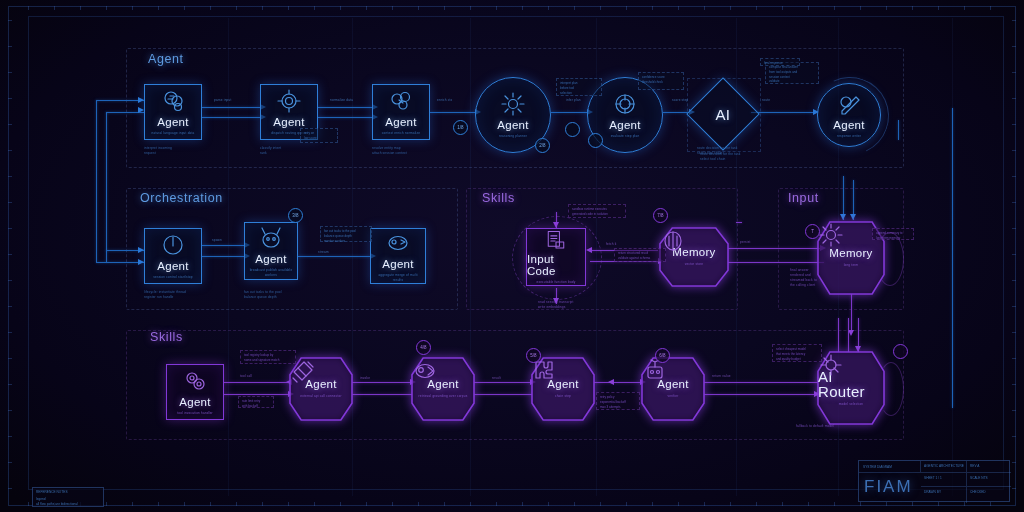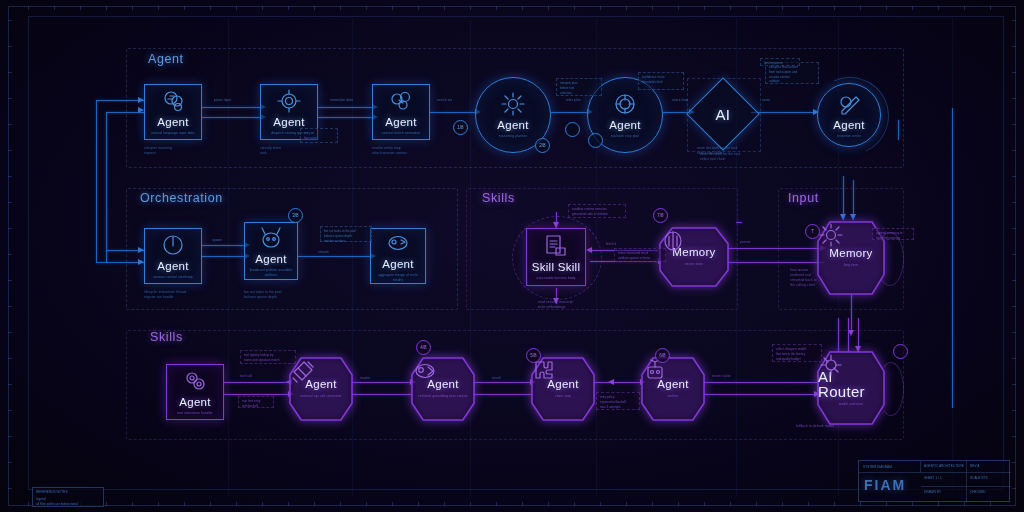--- a/index.html
+++ b/index.html
@@ -77,22 +77,22 @@
   .notebox{position:absolute;border:1px dashed rgba(70,125,205,.45);
            background:rgba(8,12,34,.5);font-size:3px;line-height:1.6;
            color:#3d79c2;padding:2px 3px;box-sizing:border-box;white-space:pre-line;opacity:.85;}
   .notebox.purple{border-color:rgba(135,70,205,.45);color:#7f52cc;background:rgba(16,5,32,.5);}
 
   
   .tblock{position:absolute;border:1px solid rgba(70,120,200,.42);
           background:rgba(7,5,22,.75);box-sizing:border-box;}
   .tb-cell{position:absolute;border-right:1px solid rgba(70,120,200,.30);
            border-bottom:1px solid rgba(70,120,200,.30);box-sizing:border-box;}
-  .tb-brand{position:absolute;font-size:14px;letter-spacing:2px;color:#3c6fb4;
-            text-shadow:0 0 8px rgba(60,120,210,.55);font-weight:bold;}
+  .tb-brand{position:absolute;font-size:17px;letter-spacing:2px;color:#3c6fb4;
+            text-shadow:0 0 8px rgba(60,120,210,.55);}
   .tb-txt{position:absolute;font-size:3.2px;color:#3a6eae;line-height:1.5;white-space:pre-line;}
 </style>
 </head>
 <body>
 
 <div id="stage">
 
   <div class="frame outer"></div>
   <div class="frame inner"></div>
   <div id="ticks">
@@ -448,21 +448,21 @@
       <div class="notebox" style="left:320px;top:226px;width:52px;height:16px;">fan out tasks to the pool
 balance queue depth
 monitor workers</div>
       <div class="cbadge" style="left:288px;top:208px;width:13px;height:13px;">3/8</div>
       <div class="node prect" style="left:526px;top:228px;width:60px;height:58px;">
         <svg class="ico" viewBox="0 0 26 26" fill="none" stroke="#a46ae8" stroke-width="1.2" stroke-linecap="round" stroke-linejoin="round">
           <rect x="4" y="3" width="13" height="17"></rect>
           <path d="M7 8h7M7 11h7M7 14h5"></path>
           <path d="M13 15h9v7h-9z"></path>
         </svg>
-        <div class="ttl purple">Skill Skill</div>
+        <div class="ttl purple">Input Code</div>
         <div class="sub purple">executable function body</div>
       </div>
       <div class="hexwrap" style="left:660px;top:228px;width:68px;height:58px;">
         <svg width="68" height="58">
           <polygon points="0,15.66 12.24,0 55.76,0 68,15.66 68,42.339999999999996 55.76,58 12.24,58 0,42.339999999999996" fill="rgba(18,6,38,.55)" stroke="#8238d8" stroke-width="1.6" style="filter:drop-shadow(0 0 5px #8238d8)"></polygon>
         </svg>
         <div class="inner">
           <svg class="ico" viewBox="0 0 26 26" fill="none" stroke="#a46ae8" stroke-width="1.2" stroke-linecap="round" stroke-linejoin="round">
             <ellipse cx="13" cy="13" rx="8" ry="9"></ellipse>
             <path d="M13 4v18M9 8v10M17 8v10"></path>

